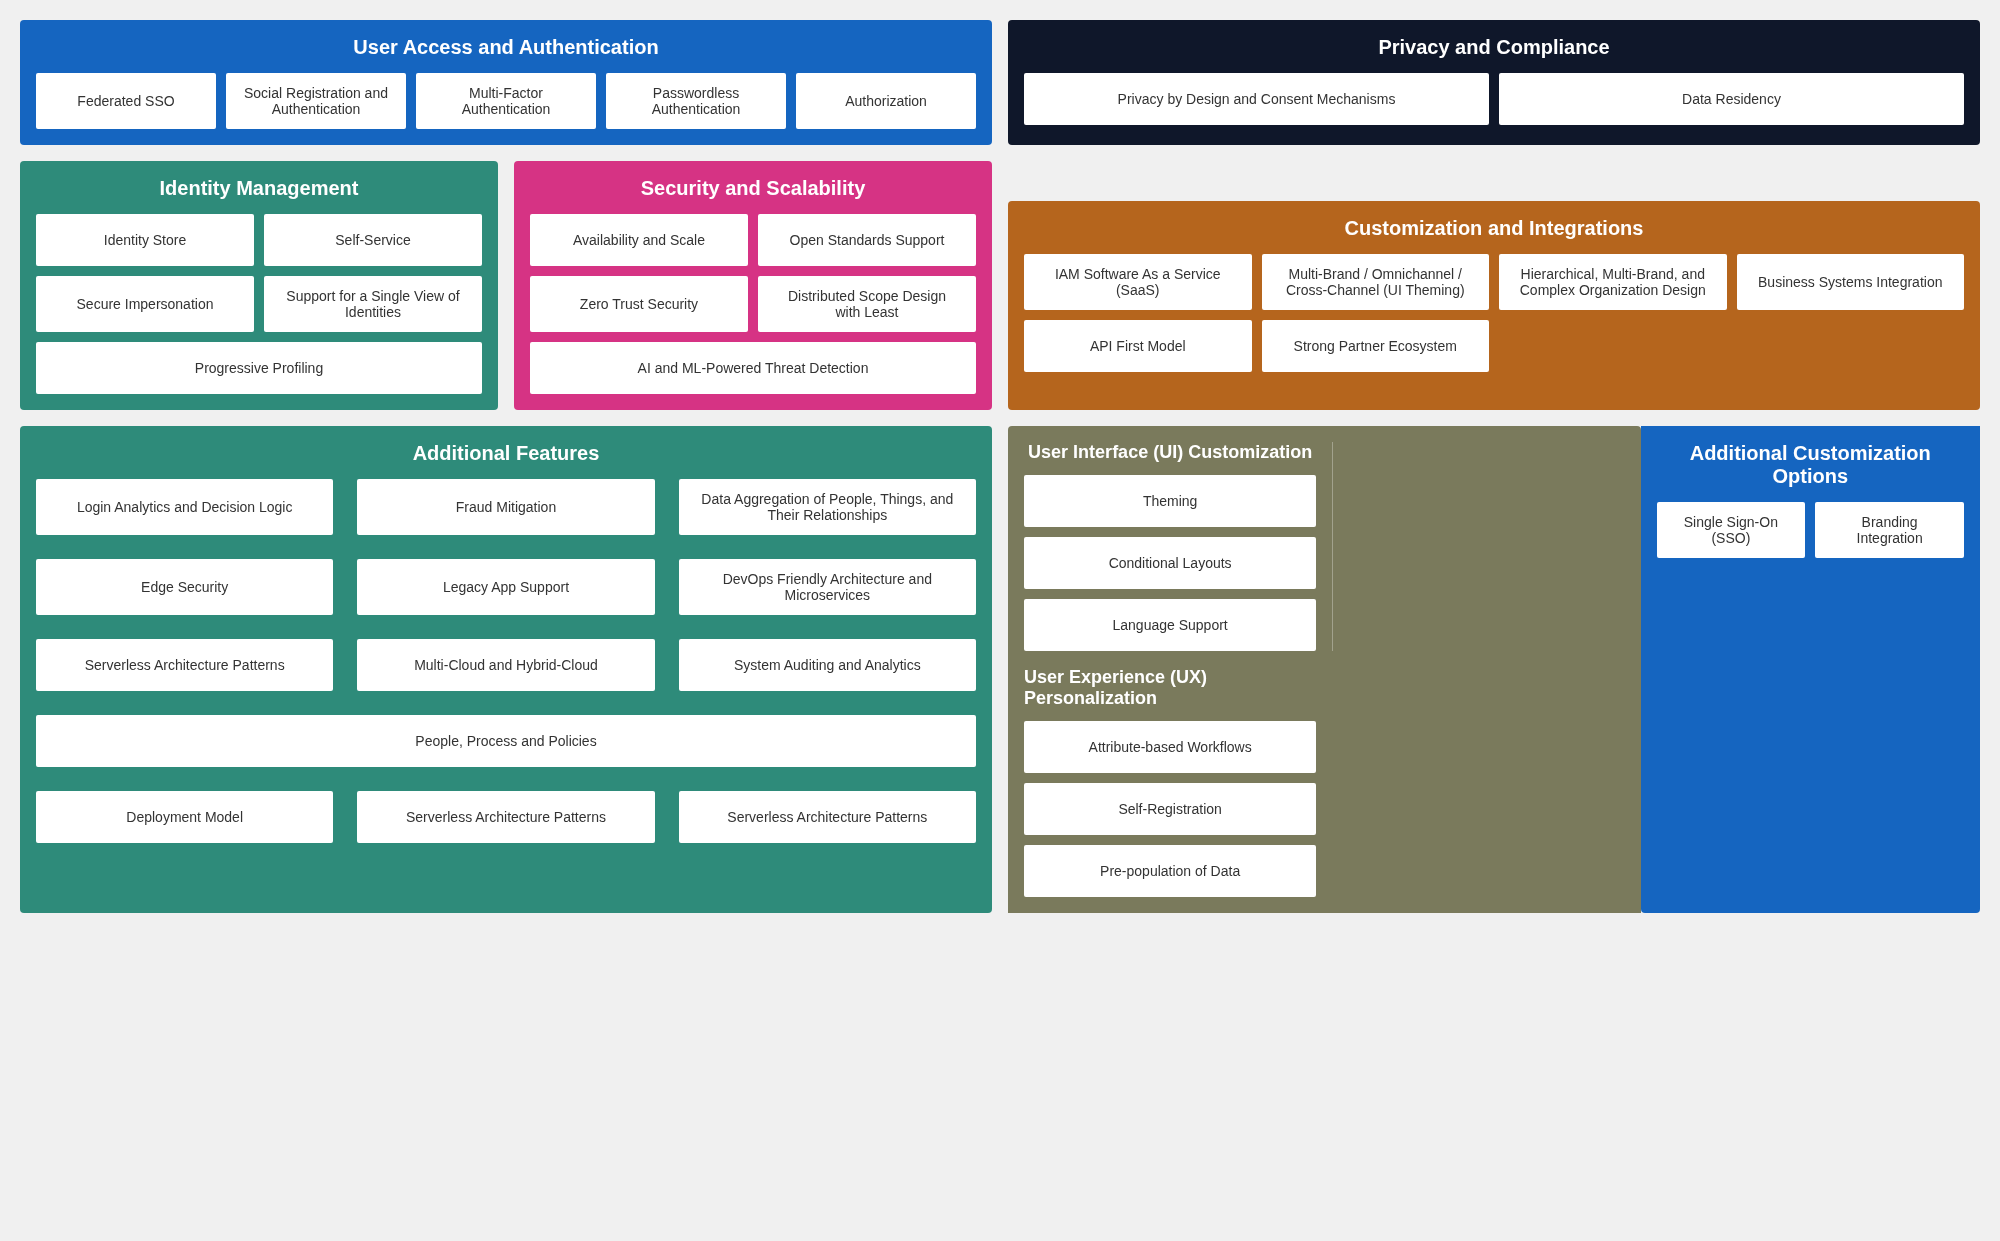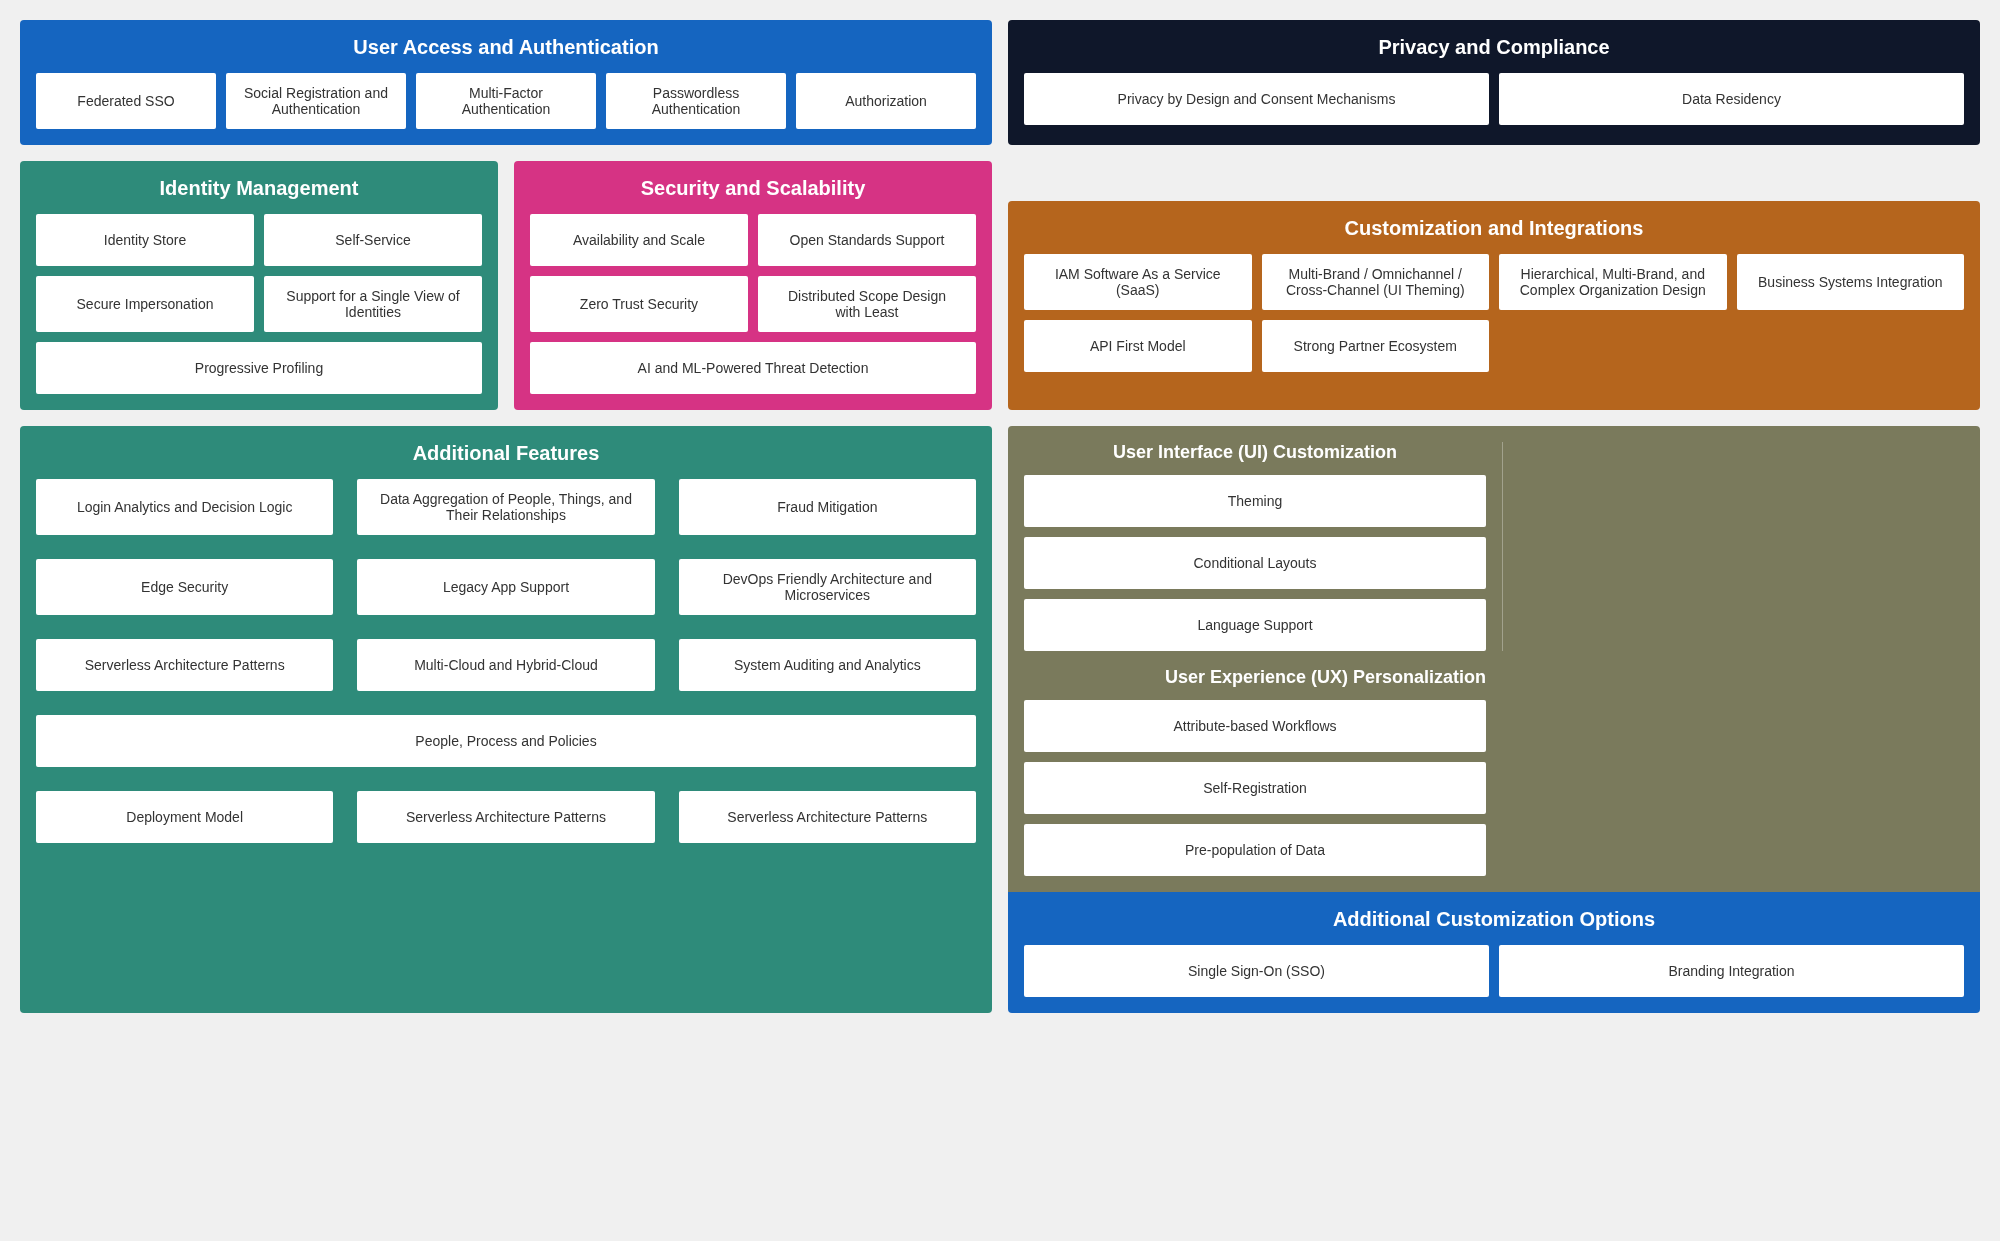--- a/index.html
+++ b/index.html
@@ -97,21 +97,21 @@
       display: grid;
       grid-template-columns: 1fr 1fr 1fr;
       gap: 24px;
     }
     .af-grid .card-full {
       grid-column: 1 / -1;
     }
     
     .right-bottom {
       display: flex;
-      flex-direction: column;
+      flex-direction: row;
       gap: 0;
     }
     .ui-ux-row {
       display: grid;
       grid-template-columns: 1fr 1fr;
       gap: 0;
       background: #7a7a5c;
       border-radius: 4px 4px 0 0;
       padding: 16px;
       gap: 16px;
@@ -135,21 +135,21 @@
     }
     .ux-section {
       display: flex;
       flex-direction: column;
     }
     .ux-section-title {
       color: white;
       font-size: 18px;
       font-weight: bold;
       margin-bottom: 12px;
-      text-align: right;
+      text-align: left;
     }
     .ux-cards {
       display: flex;
       flex-direction: column;
       gap: 10px;
     }
     .aco {
       background: #1565c0;
       border-radius: 0 0 4px 4px;
       padding: 16px;
@@ -250,22 +250,22 @@
     </div>
   </div>
 </div>
 
 <div class="bottom-row">
 
   <div class="section af">
     <div class="section-title">Additional Features</div>
     <div class="af-grid">
       <div class="card">Login Analytics and Decision Logic</div>
+      <div class="card">Fraud Mitigation</div>
       <div class="card">Data Aggregation of People, Things, and Their Relationships</div>
-      <div class="card">Fraud Mitigation</div>
       <div class="card">Edge Security</div>
       <div class="card">Legacy App Support</div>
       <div class="card">DevOps Friendly Architecture and Microservices</div>
       <div class="card">Serverless Architecture Patterns</div>
       <div class="card">Multi-Cloud and Hybrid-Cloud</div>
       <div class="card">System Auditing and Analytics</div>
       <div class="card card-full">People, Process and Policies</div>
       <div class="card">Deployment Model</div>
       <div class="card">Serverless Architecture Patterns</div>
       <div class="card">Serverless Architecture Patterns</div>

